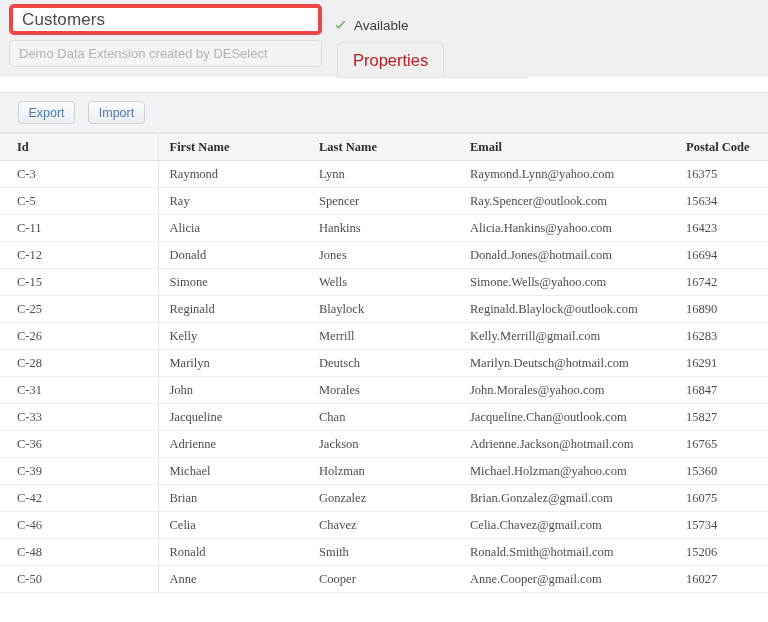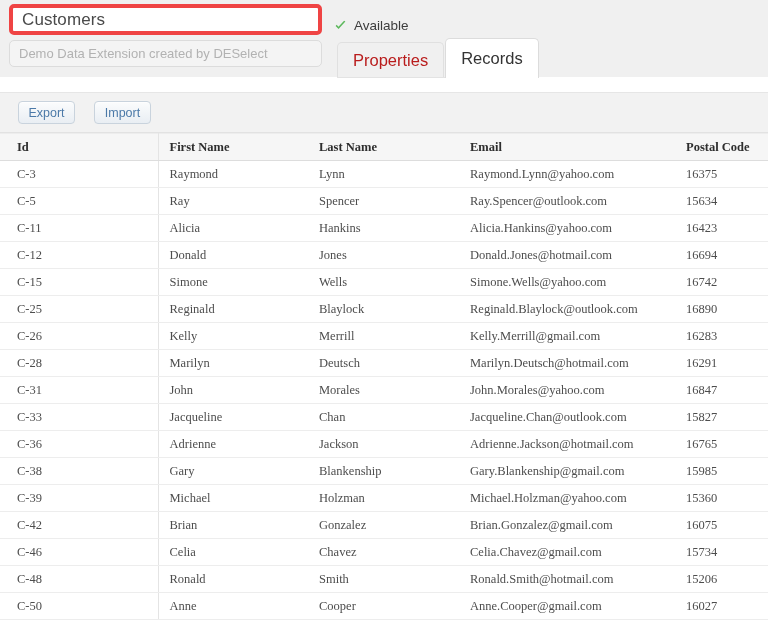--- a/index.html
+++ b/index.html
@@ -126,21 +126,21 @@
   .toolbar {
     position: absolute;
     left: 0; top: 92px;
     width: 768px; height: 41px;
     background: #f2f2f2;
     border-top: 1px solid #e6e6e6;
     border-bottom: 1px solid #e2e2e2;
     display: flex;
     align-items: center;
     padding-left: 18px;
-    gap: 19px;
+    gap: 13px;
   }
   .btn {
     height: 23px;
     min-width: 57px;
     padding: 0 9px;
     display: inline-flex;
     align-items: center;
     justify-content: center;
     font-size: 12.5px;
     color: #4b79a8;
@@ -231,23 +231,20 @@
       </svg>
       <span class="status-text">Available</span>
     </div>
 
     <div class="tab-underline"></div>
 
     <div class="tabs">
       <div class="tab inactive">
         <span>Properties</span>
       </div>
-      <div class="tab active">
-        <span>Records</span>
-      </div>
     </div>
   </div>
 
   <div class="white-strip"></div>
 
   <div class="toolbar">
     <button class="btn" type="button">Export</button>
     <button class="btn" type="button">Import</button>
   </div>
 
@@ -334,27 +331,20 @@
             <td class="col-postal">15827</td>
           </tr>
           <tr>
             <td class="col-id">C-36</td>
             <td class="col-first">Adrienne</td>
             <td class="col-last">Jackson</td>
             <td class="col-email">Adrienne.Jackson@hotmail.com</td>
             <td class="col-postal">16765</td>
           </tr>
           <tr>
-            <td class="col-id">C-38</td>
-            <td class="col-first">Gary</td>
-            <td class="col-last">Blankenship</td>
-            <td class="col-email">Gary.Blankenship@gmail.com</td>
-            <td class="col-postal">15985</td>
-          </tr>
-          <tr>
             <td class="col-id">C-39</td>
             <td class="col-first">Michael</td>
             <td class="col-last">Holzman</td>
             <td class="col-email">Michael.Holzman@yahoo.com</td>
             <td class="col-postal">15360</td>
           </tr>
           <tr>
             <td class="col-id">C-42</td>
             <td class="col-first">Brian</td>
             <td class="col-last">Gonzalez</td>

